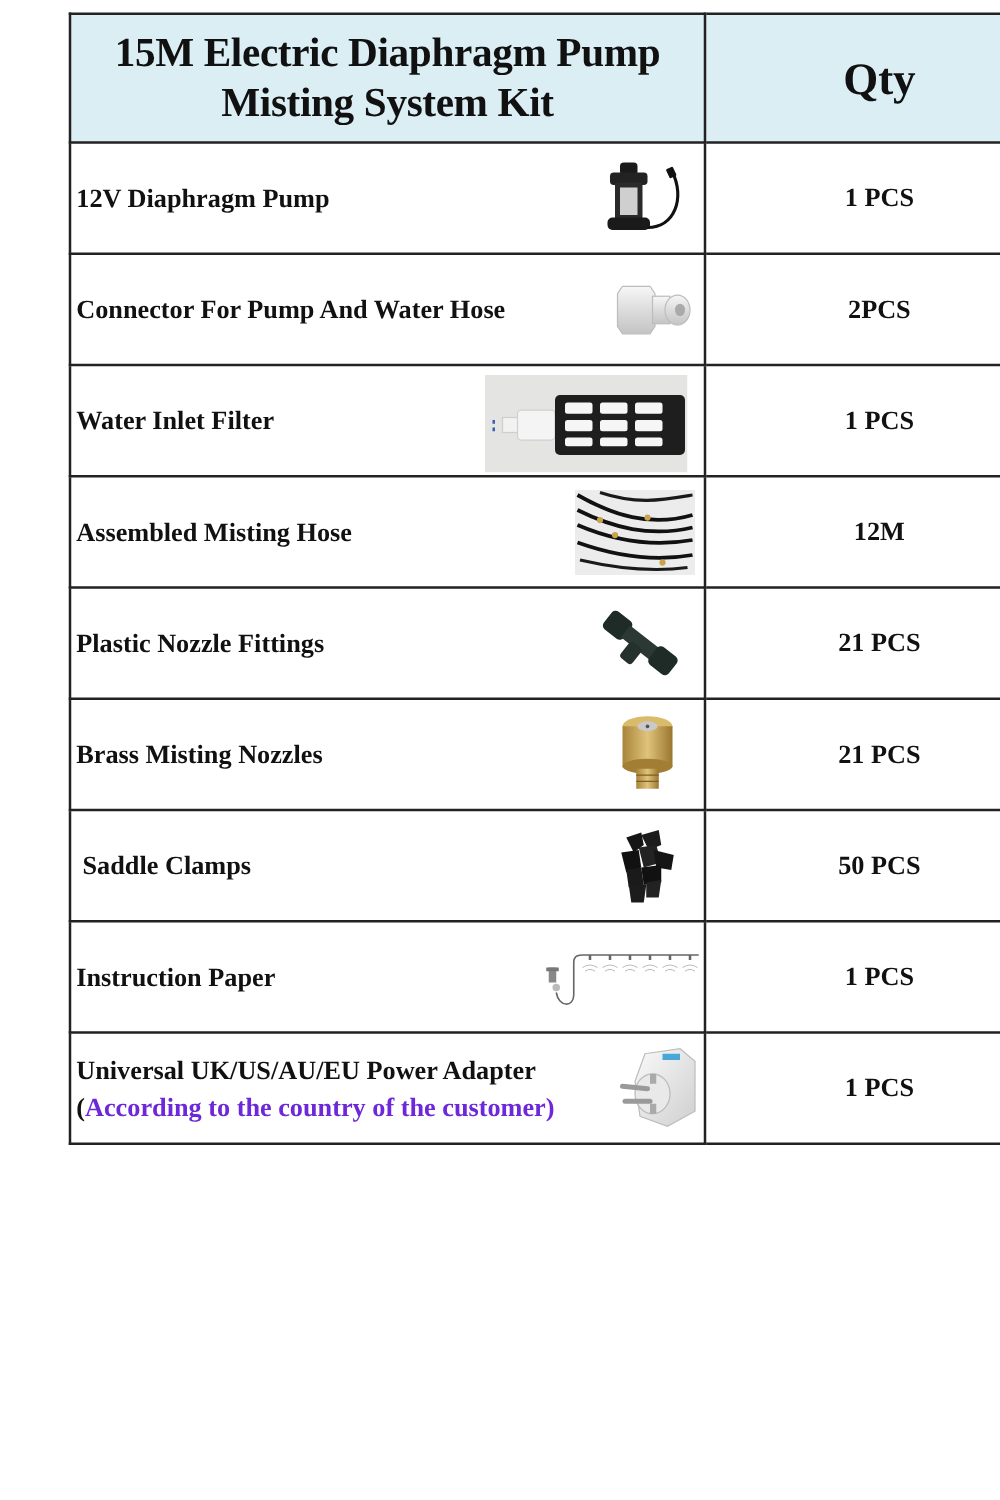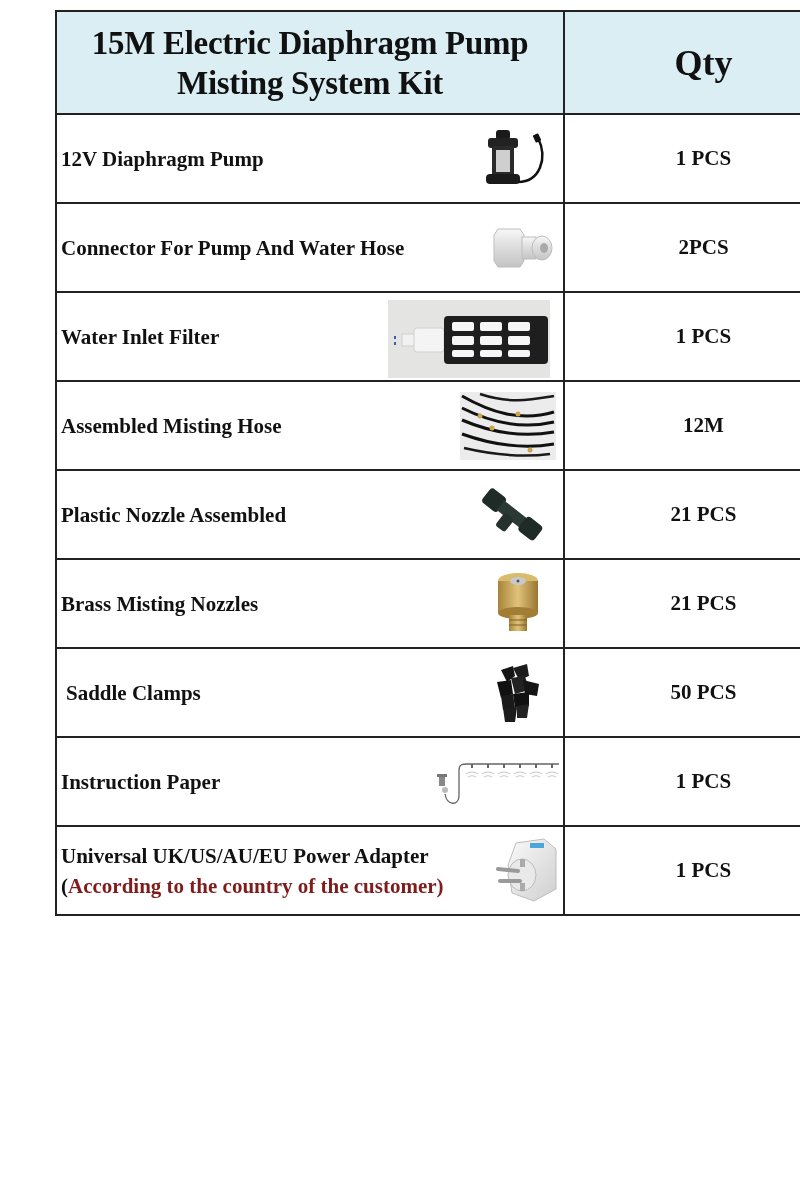--- a/index.html
+++ b/index.html
@@ -56,21 +56,21 @@
       transform: translateY(-50%);
       font-size: 21px;
       font-weight: bold;
       white-space: nowrap;
     }
     .item-label.indent { left: 9px; }
     .item-label.two-line {
       line-height: 30px;
       transform: translateY(-50%);
     }
-    .red-note { color: #7f1d1d; font-family: Liberation Serif, serif; }
+    .red-note { color: #6d28d9; font-family: Liberation Serif, serif; }
     .qty-cell {
       text-align: center;
       font-size: 21px;
       font-weight: bold;
       border-radius: 15px;
     }
     .thumb {
       position: absolute;
       top: 50%;
       transform: translateY(-50%);
@@ -181,21 +181,21 @@
           <circle cx="32" cy="36" r="2.5" fill="#c9a44a"></circle>
           <circle cx="70" cy="58" r="2.5" fill="#c9a44a"></circle>
         </svg>
       </div>
     </td>
     <td class="qty-cell">12M</td>
   </tr>
 
   <tr class="item-row">
     <td class="item-cell">
-      <span class="item-label">Plastic Nozzle Assembled</span>
+      <span class="item-label">Plastic Nozzle Fittings</span>
       <div class="thumb" style="left:420px;">
         <svg width="72" height="66" viewBox="0 0 72 66">
           <g transform="rotate(38 36 33)">
             <rect x="2" y="24" width="20" height="18" rx="4" fill="#1f2b27"></rect>
             <rect x="20" y="27" width="30" height="12" fill="#2b3833"></rect>
             <rect x="48" y="24" width="20" height="18" rx="4" fill="#1f2b27"></rect>
             <rect x="28" y="36" width="12" height="16" rx="3" fill="#25312c"></rect>
           </g>
         </svg>
       </div>

